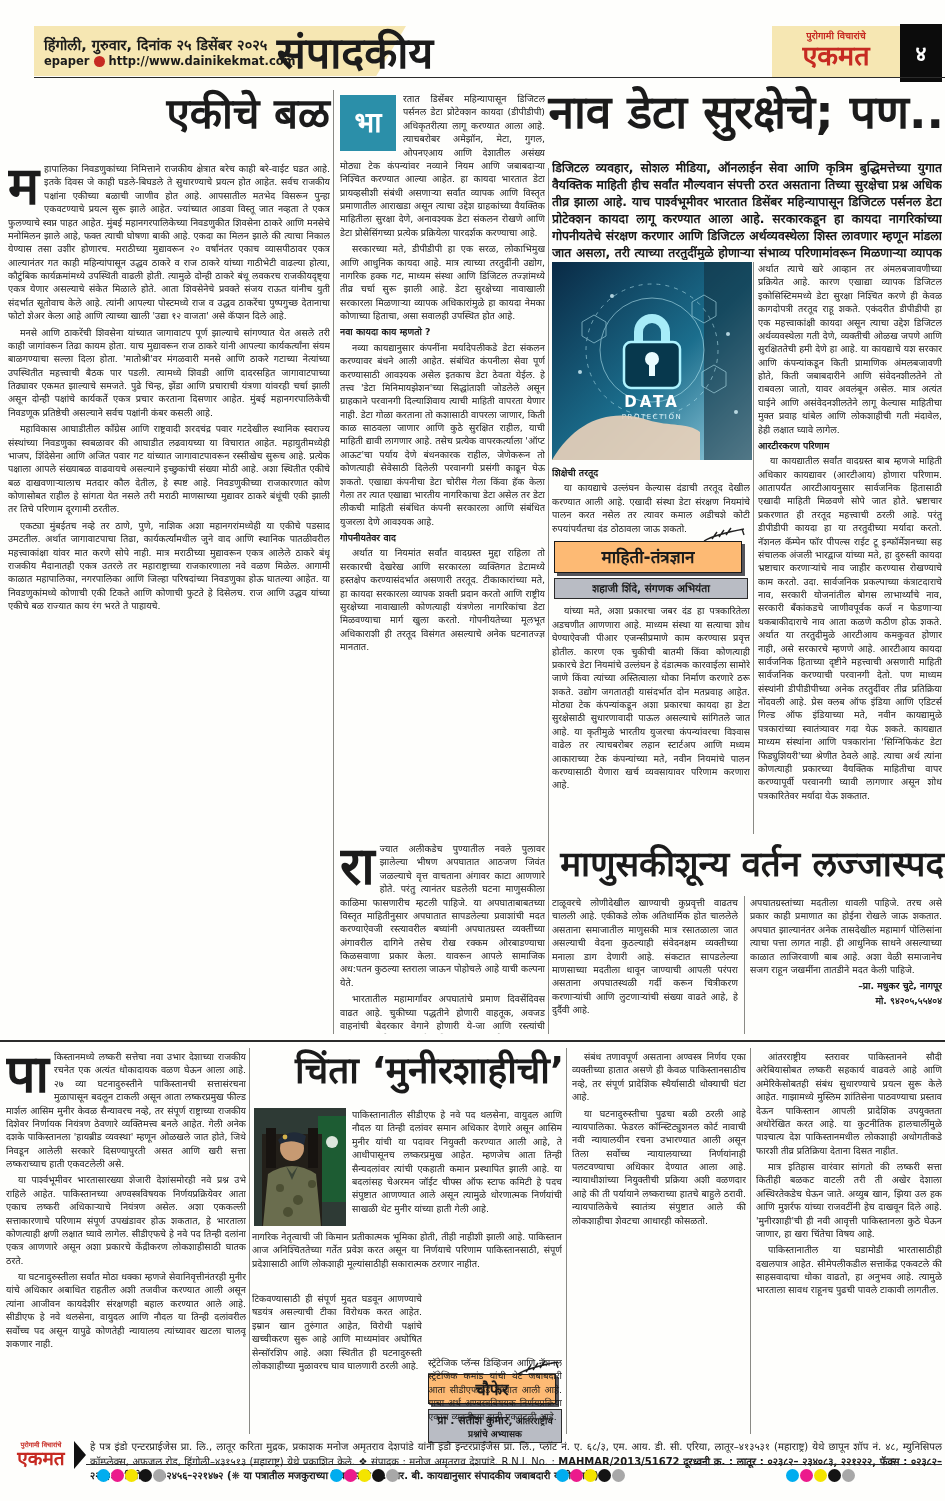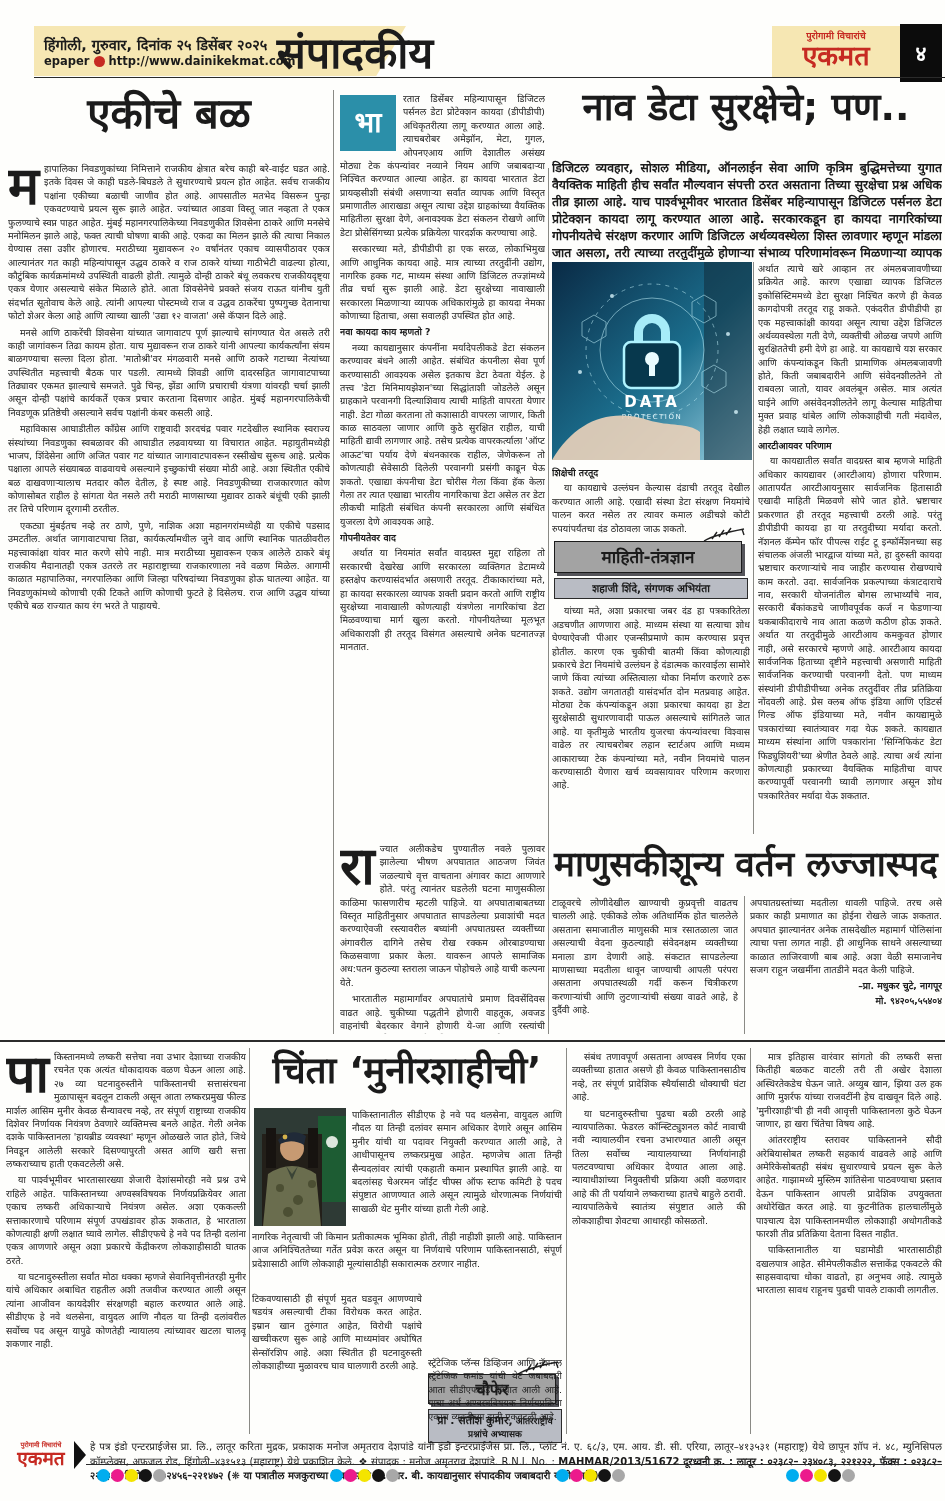--- a/index.html
+++ b/index.html
@@ -2,42 +2,42 @@
 <html lang="mr"><head>
 <meta charset="utf-8">
 <style>
   html,body{margin:0;padding:0;background:#e8e8e4;}
   .page{position:relative;width:945px;height:1501px;background:#fefefc;margin:0 auto;
         font-family:"DejaVu Sans",sans-serif;color:#1b1b1b;overflow:hidden;}
   .abs{position:absolute;}
   .t{position:absolute;overflow:hidden;text-align:justify;font-size:9.3px;line-height:1.44;}
   .para{margin:0 0 3px 0;text-indent:12px;}
   .para.noindent{text-indent:0;}
-  .headline{position:absolute;font-weight:700;text-align:center;line-height:1.05;letter-spacing:0;}
+  .headline{position:absolute;font-weight:700;text-align:right;line-height:1.05;letter-spacing:0;}
   .subhead{font-weight:700;text-indent:0;margin:2px 0 2px 0;}
   .dropcap{float:left;font-size:52px;line-height:.82;font-weight:700;margin:3px 5px 0 0;}
   .dropcap-box{float:left;width:56px;height:56px;display:flex;align-items:center;justify-content:center;
                color:#fff;font-size:28px;font-weight:700;margin:3px 7px 2px 0;}
   .vrule{position:absolute;width:1px;background:#8a8a85;}
   .hrule{position:absolute;height:1px;background:#2b2b2b;}
   
   .banner{position:absolute;left:34px;top:26px;width:372px;height:50px;
           clip-path:polygon(0 0,100% 0,92% 100%,0 100%);display:flex;flex-direction:column;justify-content:center;padding-left:10px;box-sizing:border-box;}
   .dateline{font-weight:700;font-size:14.5px;}
   .epaper-line{font-weight:700;font-size:11.5px;display:flex;align-items:center;gap:4px;}
   .red-dot{display:inline-block;width:11px;height:11px;border-radius:50%;}
   .section-title{position:absolute;left:255px;top:22px;width:200px;text-align:center;font-size:43px;font-weight:700;}
   .masthead{position:absolute;left:772px;top:26px;width:128px;height:52px;text-align:center;box-sizing:border-box;padding-top:3px;}
   .masthead .tag{font-size:9.5px;font-weight:700;}
   .masthead .name{font-size:27px;font-weight:700;line-height:1;}
   .pageno{position:absolute;left:900px;top:24px;width:42px;height:58px;color:#fff;display:flex;align-items:center;justify-content:center;font-size:21px;font-weight:700;}
   
   .infobox{position:relative;margin:6px 2px 5px 2px;}
   .ib-quill{position:absolute;right:2px;top:-14px;}
-  .ib-title{border:1.5px solid #1b1b1b;box-shadow:3px 3px 0 #55555a;background:#a3a3a3;
+  .ib-title{border:1.5px solid #1b1b1b;box-shadow:3px 3px 0 #55555a;background:#fdba74;
             text-align:center;font-weight:700;padding:3px 2px;margin:0 6px 5px 0;}
   .ib-byline{background:#b9bcc4;border:1px solid #2b2b2b;text-align:center;font-weight:700;padding:2px 1px;}
   .signature{text-align:right;font-weight:700;text-indent:0;margin-top:3px;}
   
   .f-logo{position:absolute;left:6px;top:1440px;width:70px;text-align:center;color:#c62a22;}
   .f-logo .tag{font-size:6.5px;font-weight:700;}
   .f-logo .name{font-size:19px;font-weight:700;line-height:1;}
   .f-arrow{position:absolute;left:74px;top:1441px;width:0;height:0;border-top:14px solid transparent;border-bottom:14px solid transparent;border-left:12px solid #111;}
   .f-text{position:absolute;left:90px;top:1440px;width:852px;font-size:10px;line-height:1.45;text-align:justify;}
   .cmyk-strip{position:absolute;top:1469px;display:flex;gap:1px;}
@@ -80,21 +80,21 @@
     <p class="para noindent">
       <span class="dropcap">म</span><span>हापालिका निवडणुकांच्या निमित्ताने राजकीय क्षेत्रात बरेच काही बरे-वाईट घडत आहे. इतके दिवस जे काही घडले-बिघडले ते सुधारण्याचे प्रयत्न होत आहेत. सर्वच राजकीय पक्षांना एकीच्या बळाची जाणीव होत आहे. आपसातील मतभेद विसरून पुन्हा एकवटण्याचे प्रयत्न सुरू झाले आहेत. ज्यांच्यात आडवा विस्तू जात नव्हता ते एकत्र फुलण्याचे स्वप्न पाहत आहेत. मुंबई महानगरपालिकेच्या निवडणुकीत शिवसेना ठाकरे आणि मनसेचे मनोमिलन झाले आहे, फक्त त्याची घोषणा बाकी आहे. एकदा का मिलन झाले की त्याचा निकाल येण्यास तसा उशीर होणारच. मराठीच्या मुद्यावरून २० वर्षांनंतर एकाच व्यासपीठावर एकत्र आल्यानंतर गत काही महिन्यांपासून उद्धव ठाकरे व राज ठाकरे यांच्या गाठीभेटी वाढल्या होत्या, कौटुंबिक कार्यक्रमांमध्ये उपस्थिती वाढली होती. त्यामुळे दोन्ही ठाकरे बंधू लवकरच राजकीयदृष्ट्या एकत्र येणार असल्याचे संकेत मिळाले होते. आता शिवसेनेचे प्रवक्ते संजय राऊत यांनीच युती संदर्भात सूतोवाच केले आहे. त्यांनी आपल्या पोस्टमध्ये राज व उद्धव ठाकरेंचा पुष्पगुच्छ देतानाचा फोटो शेअर केला आहे आणि त्याच्या खाली 'उद्या १२ वाजता' असे कॅप्शन दिले आहे.</span>
     </p>
     <div>
         <p class="para">मनसे आणि ठाकरेंची शिवसेना यांच्यात जागावाटप पूर्ण झाल्याचे सांगण्यात येत असले तरी काही जागांवरून तिढा कायम होता. याच मुद्यावरून राज ठाकरे यांनी आपल्या कार्यकर्त्यांना संयम बाळगण्याचा सल्ला दिला होता. 'मातोश्री'वर मंगळवारी मनसे आणि ठाकरे गटाच्या नेत्यांच्या उपस्थितीत महत्त्वाची बैठक पार पडली. त्यामध्ये शिवडी आणि दादरसहित जागावाटपाच्या तिढ्यावर एकमत झाल्याचे समजते. पुढे चिन्ह, झेंडा आणि प्रचाराची यंत्रणा यांवरही चर्चा झाली असून दोन्ही पक्षांचे कार्यकर्ते एकत्र प्रचार करताना दिसणार आहेत. मुंबई महानगरपालिकेची निवडणूक प्रतिष्ठेची असल्याने सर्वच पक्षांनी कंबर कसली आहे.</p>
         <p class="para">महाविकास आघाडीतील काँग्रेस आणि राष्ट्रवादी शरदचंद्र पवार गटदेखील स्थानिक स्वराज्य संस्थांच्या निवडणुका स्वबळावर की आघाडीत लढवायच्या या विचारात आहेत. महायुतीमध्येही भाजप, शिंदेसेना आणि अजित पवार गट यांच्यात जागावाटपावरून रस्सीखेच सुरूच आहे. प्रत्येक पक्षाला आपले संख्याबळ वाढवायचे असल्याने इच्छुकांची संख्या मोठी आहे. अशा स्थितीत एकीचे बळ दाखवणाऱ्यालाच मतदार कौल देतील, हे स्पष्ट आहे. निवडणुकीच्या राजकारणात कोण कोणासोबत राहील हे सांगता येत नसले तरी मराठी माणसाच्या मुद्यावर ठाकरे बंधूंची एकी झाली तर तिचे परिणाम दूरगामी ठरतील.</p>
         <p class="para">एकट्या मुंबईतच नव्हे तर ठाणे, पुणे, नाशिक अशा महानगरांमध्येही या एकीचे पडसाद उमटतील. अर्थात जागावाटपाचा तिढा, कार्यकर्त्यांमधील जुने वाद आणि स्थानिक पातळीवरील महत्त्वाकांक्षा यांवर मात करणे सोपे नाही. मात्र मराठीच्या मुद्यावरून एकत्र आलेले ठाकरे बंधू राजकीय मैदानातही एकत्र उतरले तर महाराष्ट्राच्या राजकारणाला नवे वळण मिळेल. आगामी काळात महापालिका, नगरपालिका आणि जिल्हा परिषदांच्या निवडणुका होऊ घातल्या आहेत. या निवडणुकांमध्ये कोणाची एकी टिकते आणि कोणाची फुटते हे दिसेलच. राज आणि उद्धव यांच्या एकीचे बळ राज्यात काय रंग भरते ते पाहायचे.</p>
       </div>
   </div>
 
-  <div class="headline" style="left:548px;top:88px;width:396px;font-size:38px;">नाव डेटा सुरक्षेचे; पण..</div>
+  <div class="headline" style="left:548px;top:88px;width:396px;font-size:46px;">नाव डेटा सुरक्षेचे; पण..</div>
   <div class="t" style="left:552px;top:160px;width:390px;height:100px;font-size:12.3px;font-weight:700;line-height:1.38;">
     <p class="para noindent">डिजिटल व्यवहार, सोशल मीडिया, ऑनलाईन सेवा आणि कृत्रिम बुद्धिमत्तेच्या युगात वैयक्तिक माहिती हीच सर्वांत मौल्यवान संपत्ती ठरत असताना तिच्या सुरक्षेचा प्रश्न अधिक तीव्र झाला आहे. याच पार्श्वभूमीवर भारतात डिसेंबर महिन्यापासून डिजिटल पर्सनल डेटा प्रोटेक्शन कायदा लागू करण्यात आला आहे. सरकारकडून हा कायदा नागरिकांच्या गोपनीयतेचे संरक्षण करणार आणि डिजिटल अर्थव्यवस्थेला शिस्त लावणार म्हणून मांडला जात असला, तरी त्याच्या तरतुदींमुळे होणाऱ्या संभाव्य परिणामांवरून मिळणाऱ्या व्यापक अधिकारांमुळे ते माहिती अधिकार आणि पत्रकारितेवर होणाऱ्या परिणामांमुळे अनेक मूलभूत प्रश्न या कायद्यामुळे ऐरणीवर आले आहेत.</p>
   </div>
 
   <div class="t" style="left:340px;top:92px;width:205px;height:742px;">
     <p class="para noindent">
       <span class="dropcap-box" style="background:#2b8fa9;">भा</span><span>रतात डिसेंबर महिन्यापासून डिजिटल पर्सनल डेटा प्रोटेक्शन कायदा (डीपीडीपी) अधिकृतरीत्या लागू करण्यात आला आहे. त्याचबरोबर अमेझॉन, मेटा, गुगल, ओपनएआय आणि देशातील असंख्य मोठ्या टेक कंपन्यांवर नव्याने नियम आणि जबाबदाऱ्या निश्चित करण्यात आल्या आहेत. हा कायदा भारतात डेटा प्रायव्हसीशी संबंधी असणाऱ्या सर्वांत व्यापक आणि विस्तृत प्रमाणातील आराखडा असून त्याचा उद्देश ग्राहकांच्या वैयक्तिक माहितीला सुरक्षा देणे, अनावश्यक डेटा संकलन रोखणे आणि डेटा प्रोसेसिंगच्या प्रत्येक प्रक्रियेला पारदर्शक करण्याचा आहे.</span>
     </p>
     <div>
         <p class="para">सरकारच्या मते, डीपीडीपी हा एक सरळ, लोकाभिमुख आणि आधुनिक कायदा आहे. मात्र त्याच्या तरतुदींनी उद्योग, नागरिक हक्क गट, माध्यम संस्था आणि डिजिटल तज्ज्ञांमध्ये तीव्र चर्चा सुरू झाली आहे. डेटा सुरक्षेच्या नावाखाली सरकारला मिळणाऱ्या व्यापक अधिकारांमुळे हा कायदा नेमका कोणाच्या हिताचा, असा सवालही उपस्थित होत आहे.</p>
@@ -147,21 +147,21 @@
         <path d="M2 14 C12 8 26 5 42 2 M10 12 l5 -7 M17 10 l5 -7 M24 8 l5 -7 M40 2 l2 6" stroke="#222" stroke-width="1.4" fill="none"></path>
       </svg>
       <div class="ib-title" style="font-size:17px;">माहिती-तंत्रज्ञान</div>
       <div class="ib-byline" style="font-size:10.5px;">शहाजी शिंदे, संगणक अभियंता</div>
     </div>
     <p class="para">यांच्या मते, अशा प्रकारचा जबर दंड हा पत्रकारितेला अडचणीत आणणारा आहे. माध्यम संस्था या सत्याचा शोध घेण्याऐवजी पीआर एजन्सीप्रमाणे काम करण्यास प्रवृत्त होतील. कारण एक चुकीची बातमी किंवा कोणत्याही प्रकारचे डेटा नियमांचे उल्लंघन हे दंडात्मक कारवाईला सामोरे जाणे किंवा त्यांच्या अस्तित्वाला धोका निर्माण करणारे ठरू शकते. उद्योग जगतातही यासंदर्भात दोन मतप्रवाह आहेत. मोठ्या टेक कंपन्यांकडून अशा प्रकारचा कायदा हा डेटा सुरक्षेसाठी सुधारणावादी पाऊल असल्याचे सांगितले जात आहे. या कृतीमुळे भारतीय युजरचा कंपन्यांवरचा विश्वास वाढेल तर त्याचबरोबर लहान स्टार्टअप आणि मध्यम आकाराच्या टेक कंपन्यांच्या मते, नवीन नियमांचे पालन करण्यासाठी येणारा खर्च व्यवसायावर परिणाम करणारा आहे.</p>
   </div>
 
   <div class="t" style="left:758px;top:262px;width:184px;height:572px;">
     <p class="para noindent">अर्थात त्याचे खरे आव्हान तर अंमलबजावणीच्या प्रक्रियेत आहे. कारण एखाद्या व्यापक डिजिटल इकोसिस्टिममध्ये डेटा सुरक्षा निश्चित करणे ही केवळ कागदोपत्री तरतूद राहू शकते. एकंदरीत डीपीडीपी हा एक महत्त्वाकांक्षी कायदा असून त्याचा उद्देश डिजिटल अर्थव्यवस्थेला गती देणे, व्यक्तीची ओळख जपणे आणि सुरक्षिततेची हमी देणे हा आहे. या कायद्याचे यश सरकार आणि कंपन्यांकडून किती प्रामाणिक अंमलबजावणी होते, किती जबाबदारीने आणि संवेदनशीलतेने तो राबवला जातो, यावर अवलंबून असेल. मात्र अत्यंत घाईने आणि असंवेदनशीलतेने लागू केल्यास माहितीचा मुक्त प्रवाह थांबेल आणि लोकशाहीची गती मंदावेल, हेही लक्षात घ्यावे लागेल.</p>
-    <p class="para subhead">आरटीआयवर परिणाम</p>
+    <p class="para subhead">आरटीरकरण परिणाम</p>
     <p class="para">या कायद्यातील सर्वांत वादग्रस्त बाब म्हणजे माहिती अधिकार कायद्यावर (आरटीआय) होणारा परिणाम. आतापर्यंत आरटीआयनुसार सार्वजनिक हितासाठी एखादी माहिती मिळवणे सोपे जात होते. भ्रष्टाचार प्रकरणात ही तरतूद महत्त्वाची ठरली आहे. परंतु डीपीडीपी कायदा हा या तरतुदीच्या मर्यादा करतो. नॅशनल कॅम्पेन फॉर पीपल्स राईट टू इन्फॉर्मेशनच्या सह संचालक अंजली भारद्वाज यांच्या मते, हा दुरुस्ती कायदा भ्रष्टाचार करणाऱ्यांचे नाव जाहीर करण्यास रोखण्याचे काम करतो. उदा. सार्वजनिक प्रकल्पाच्या कंत्राटदाराचे नाव, सरकारी योजनांतील बोगस लाभार्थ्यांचे नाव, सरकारी बँकांकडचे जाणीवपूर्वक कर्ज न फेडणाऱ्या थकबाकीदाराचे नाव आता कळणे कठीण होऊ शकते. अर्थात या तरतुदीमुळे आरटीआय कमकुवत होणार नाही, असे सरकारचे म्हणणे आहे. आरटीआय कायदा सार्वजनिक हिताच्या दृष्टीने महत्त्वाची असणारी माहिती सार्वजनिक करण्याची परवानगी देतो. पण माध्यम संस्थांनी डीपीडीपीच्या अनेक तरतुदींवर तीव्र प्रतिक्रिया नोंदवली आहे. प्रेस क्लब ऑफ इंडिया आणि एडिटर्स गिल्ड ऑफ इंडियाच्या मते, नवीन कायद्यामुळे पत्रकारांच्या स्वातंत्र्यावर गदा येऊ शकते. कायद्यात माध्यम संस्थांना आणि पत्रकारांना 'सिग्निफिकंट डेटा फिड्युशियरी'च्या श्रेणीत ठेवले आहे. त्याचा अर्थ त्यांना कोणत्याही प्रकारच्या वैयक्तिक माहितीचा वापर करण्यापूर्वी परवानगी घ्यावी लागणार असून शोध पत्रकारितेवर मर्यादा येऊ शकतात.</p>
   </div>
 
   <div class="t" style="left:340px;top:842px;width:205px;height:192px;">
     <p class="para noindent">
       <span class="dropcap">रा</span><span>ज्यात अलीकडेच पुण्यातील नवले पुलावर झालेल्या भीषण अपघातात आठजण जिवंत जळल्याचे वृत्त वाचताना अंगावर काटा आणणारे होते. परंतु त्यानंतर घडलेली घटना माणुसकीला काळिमा फासणारीच म्हटली पाहिजे. या अपघाताबाबतच्या विस्तृत माहितीनुसार अपघातात सापडलेल्या प्रवाशांची मदत करण्याऐवजी रस्त्यावरील बघ्यांनी अपघातग्रस्त व्यक्तींच्या अंगावरील दागिने तसेच रोख रक्कम ओरबाडण्याचा किळसवाणा प्रकार केला. यावरून आपले सामाजिक अध:पतन कुठल्या स्तराला जाऊन पोहोचले आहे याची कल्पना येते.</span>
     </p>
     <div>
         <p class="para">भारतातील महामार्गांवर अपघातांचे प्रमाण दिवसेंदिवस वाढत आहे. चुकीच्या पद्धतीने होणारी वाहतूक, अवजड वाहनांची बेदरकार वेगाने होणारी ये-जा आणि रस्त्यांची दुरवस्था यामुळे अपघातांची मालिका सुरूच असते.</p>
       </div>
@@ -238,22 +238,22 @@
   </div>
 
   <div class="t" style="left:572px;top:1050px;width:174px;height:384px;">
     <div>
         <p class="para">संबंध तणावपूर्ण असताना अण्वस्त्र निर्णय एका व्यक्तीच्या हातात असणे ही केवळ पाकिस्तानसाठीच नव्हे, तर संपूर्ण प्रादेशिक स्थैर्यासाठी धोक्याची घंटा आहे.</p>
         <p class="para">या घटनादुरुस्तीचा पुढचा बळी ठरली आहे न्यायपालिका. फेडरल कॉन्स्टिट्युशनल कोर्ट नावाची नवी न्यायालयीन रचना उभारण्यात आली असून तिला सर्वोच्च न्यायालयाच्या निर्णयांनाही पलटवण्याचा अधिकार देण्यात आला आहे. न्यायाधीशांच्या नियुक्तीची प्रक्रिया अशी वळणदार आहे की ती पर्यायाने लष्कराच्या हातचे बाहुले ठरावी. न्यायपालिकेचे स्वातंत्र्य संपुष्टात आले की लोकशाहीचा शेवटचा आधारही कोसळतो.</p>
       </div>
   </div>
   <div class="t" style="left:756px;top:1050px;width:186px;height:384px;">
     <div>
+        <p class="para">आंतरराष्ट्रीय स्तरावर पाकिस्तानने सौदी अरेबियासोबत लष्करी सहकार्य वाढवले आहे आणि अमेरिकेसोबतही संबंध सुधारण्याचे प्रयत्न सुरू केले आहेत. गाझामध्ये मुस्लिम शांतिसेना पाठवण्याचा प्रस्ताव देऊन पाकिस्तान आपली प्रादेशिक उपयुक्तता अधोरेखित करत आहे. या कुटनीतिक हालचालींमुळे पाश्चात्य देश पाकिस्तानमधील लोकशाही अधोगतीकडे फारशी तीव्र प्रतिक्रिया देताना दिसत नाहीत.</p>
         <p class="para">मात्र इतिहास वारंवार सांगतो की लष्करी सत्ता कितीही बळकट वाटली तरी ती अखेर देशाला अस्थिरतेकडेच घेऊन जाते. अय्युब खान, झिया उल हक आणि मुशर्रफ यांच्या राजवटींनी हेच दाखवून दिले आहे. 'मुनीरशाही'ची ही नवी आवृत्ती पाकिस्तानला कुठे घेऊन जाणार, हा खरा चिंतेचा विषय आहे.</p>
-        <p class="para">आंतरराष्ट्रीय स्तरावर पाकिस्तानने सौदी अरेबियासोबत लष्करी सहकार्य वाढवले आहे आणि अमेरिकेसोबतही संबंध सुधारण्याचे प्रयत्न सुरू केले आहेत. गाझामध्ये मुस्लिम शांतिसेना पाठवण्याचा प्रस्ताव देऊन पाकिस्तान आपली प्रादेशिक उपयुक्तता अधोरेखित करत आहे. या कुटनीतिक हालचालींमुळे पाश्चात्य देश पाकिस्तानमधील लोकशाही अधोगतीकडे फारशी तीव्र प्रतिक्रिया देताना दिसत नाहीत.</p>
         <p class="para">पाकिस्तानातील या घडामोडी भारतासाठीही दखलपात्र आहेत. सीमेपलीकडील सत्ताकेंद्र एकवटले की साहसवादाचा धोका वाढतो, हा अनुभव आहे. त्यामुळे भारताला सावध राहूनच पुढची पावले टाकावी लागतील.</p>
       </div>
   </div>
 
   <div class="f-logo">
     <div class="tag">पुरोगामी विचारांचे</div>
     <div class="name">एकमत</div>
   </div>
   <div class="f-arrow"></div>
   <div class="f-text">

